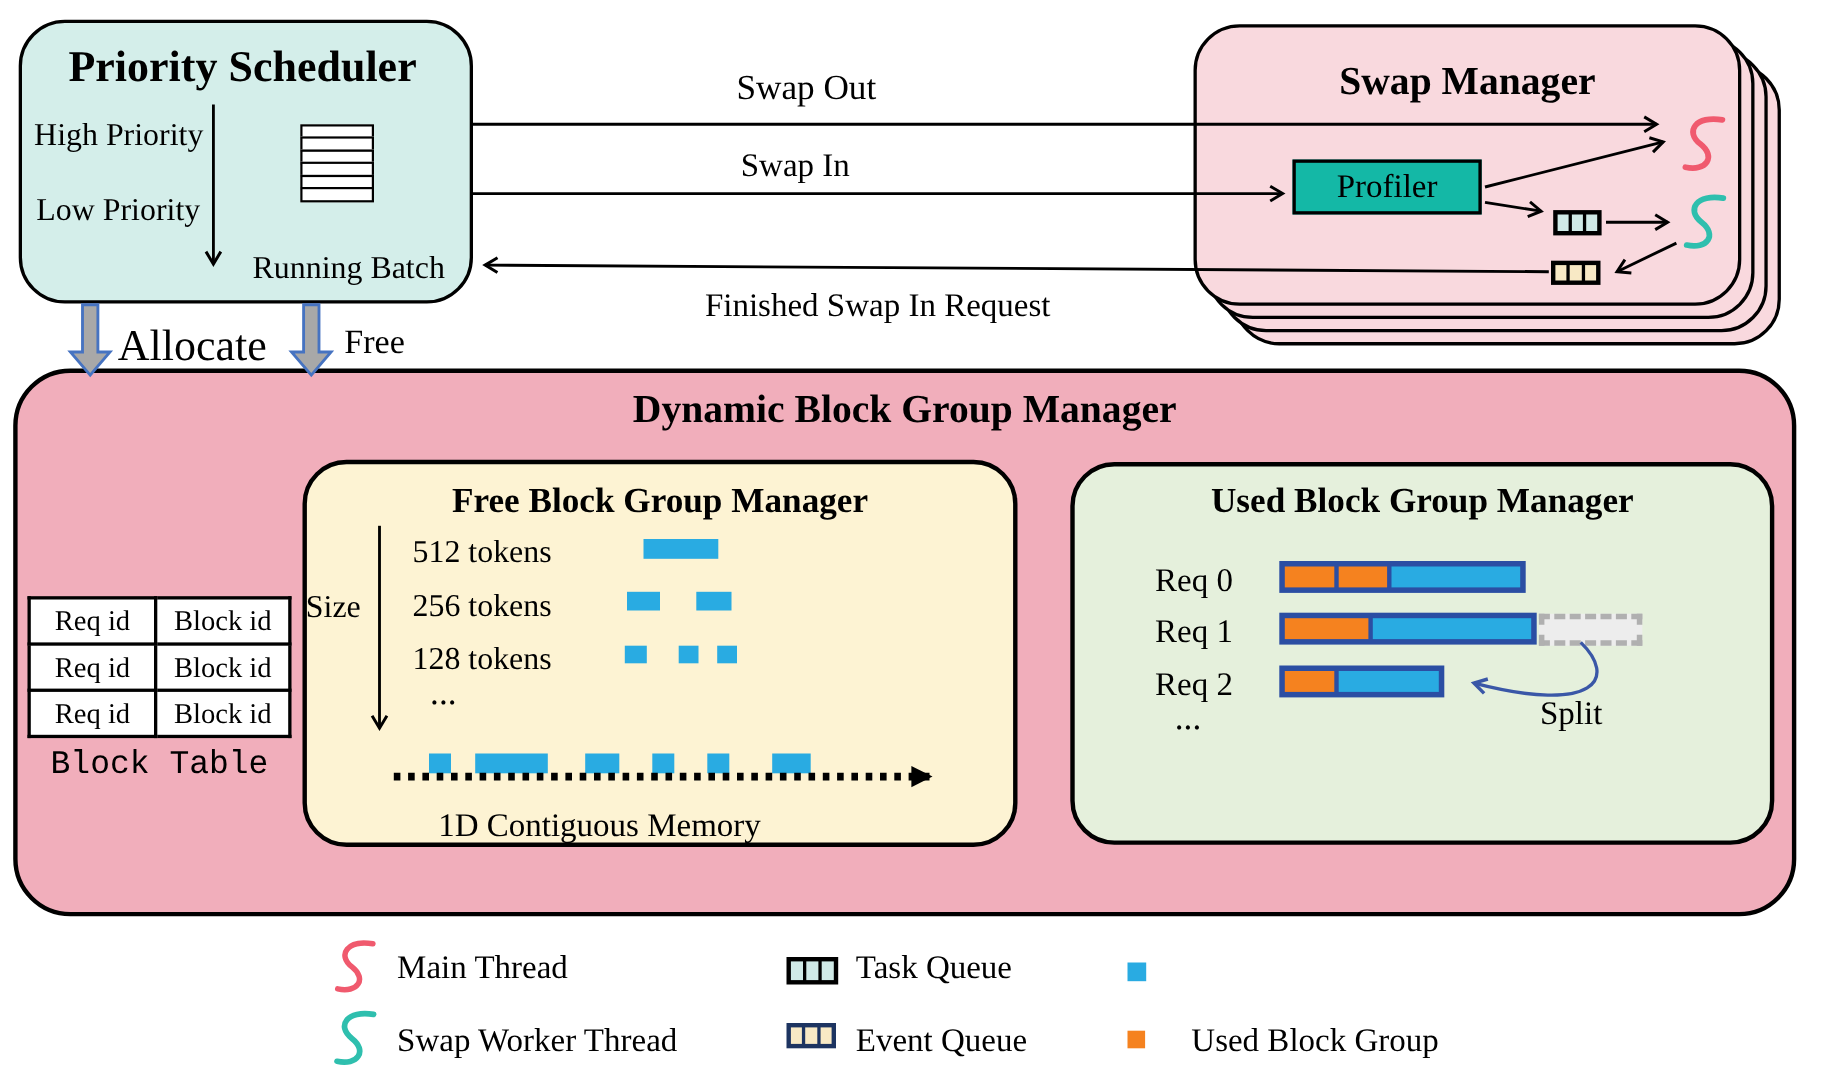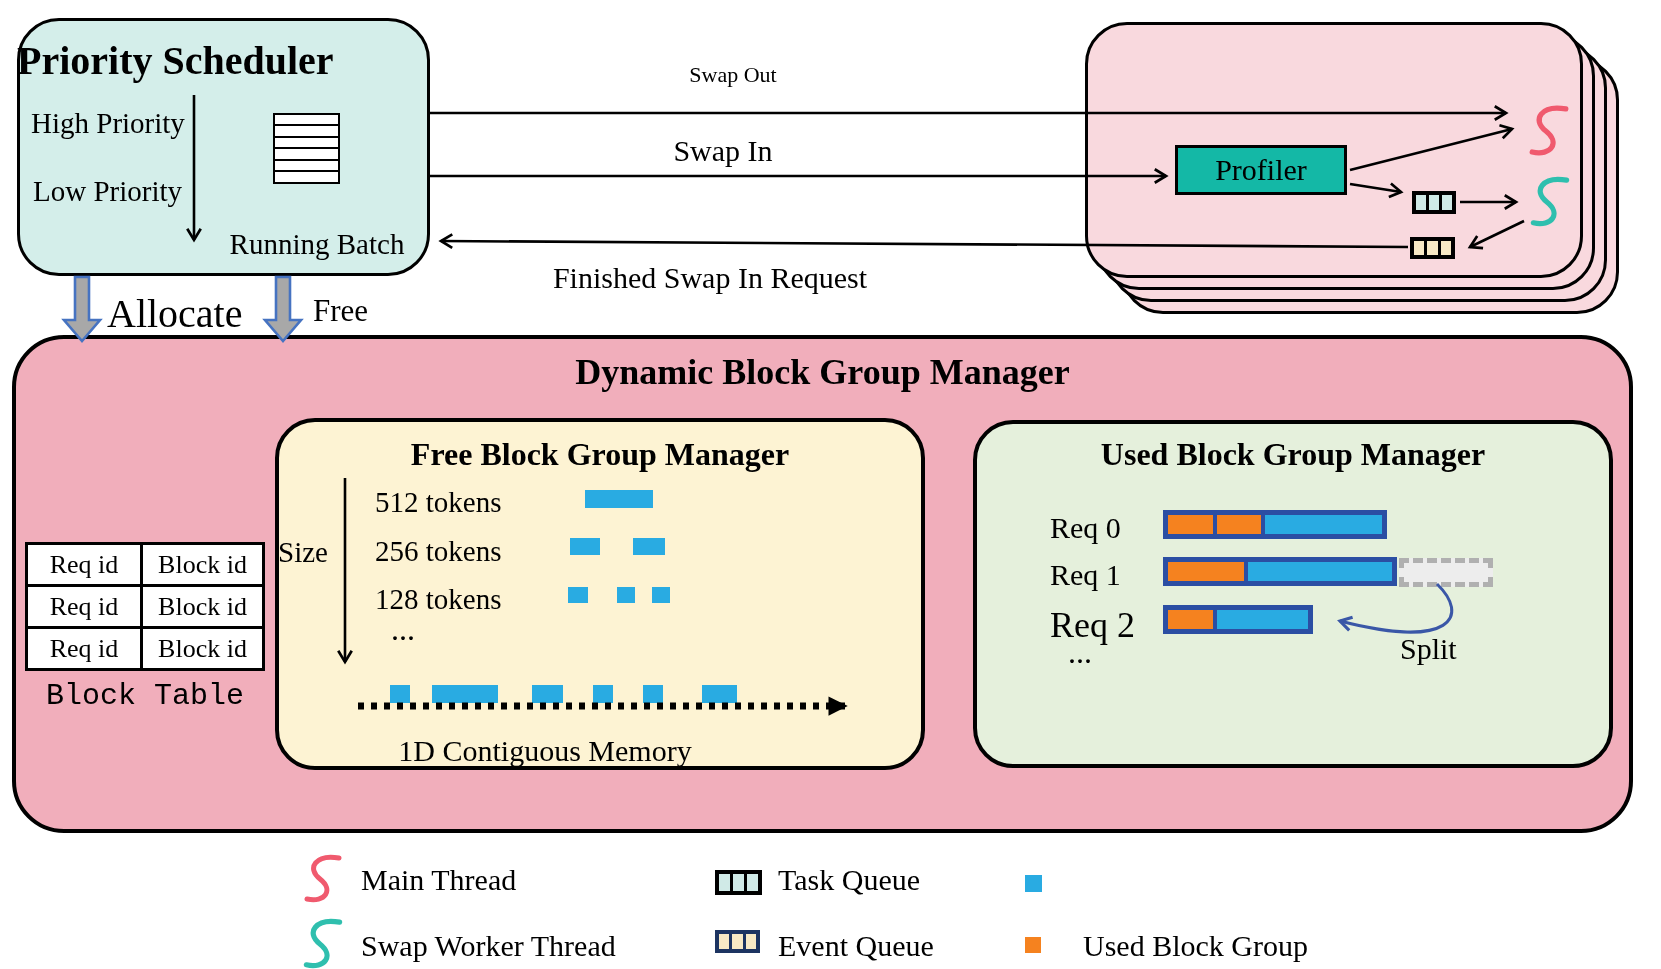--- a/index.html
+++ b/index.html
@@ -61,21 +61,21 @@
 <body>
 
 <div class="figure">
 
   <div class="rbox swaplayer" style="left:1121px;top:58px;"></div>
   <div class="rbox swaplayer" style="left:1109px;top:46px;"></div>
   <div class="rbox swaplayer" style="left:1097px;top:34px;"></div>
   <div class="rbox swaplayer" style="left:1085px;top:22px;"></div>
 
   <div class="rbox scheduler"></div>
-  <div class="txt title-xl" style="left:17px;top:40px;width:407px;text-align:left;">Priority Scheduler</div>
+  <div class="txt title-xl" style="left:17px;top:40px;width:407px;text-align:center;">Priority Scheduler</div>
   <div class="txt lbl" style="left:31px;top:108px;">High Priority</div>
   <div class="txt lbl" style="left:33px;top:176px;">Low Priority</div>
   <div class="stack">
     <div></div>
       <div></div>
       <div></div>
       <div></div>
       <div></div>
       <div></div>
   </div>
@@ -122,39 +122,40 @@
   <div class="blk" style="left:532px;top:685px;width:31px;height:18px;"></div>
   <div class="blk" style="left:593px;top:685px;width:20px;height:18px;"></div>
   <div class="blk" style="left:643px;top:685px;width:20px;height:18px;"></div>
   <div class="blk" style="left:702px;top:685px;width:35px;height:18px;"></div>
   <div class="txt lbl" style="left:365px;top:735px;width:360px;text-align:center;font-size:30px;">1D Contiguous Memory</div>
 
   <div class="rbox usedbox"></div>
   <div class="txt title-md" style="left:973px;top:438px;width:640px;text-align:center;">Used Block Group Manager</div>
   <div class="txt" style="left:1050px;top:512px;font-size:30px;">Req 0</div>
   <div class="txt" style="left:1050px;top:559px;font-size:30px;">Req 1</div>
-  <div class="txt" style="left:1050px;top:607px;font-size:36px;">Req 2</div>
+  <div class="txt" style="left:1050px;top:607px;font-size:30px;">Req 2</div>
   <div class="txt" style="left:1068px;top:636px;font-size:32px;">...</div>
 
   <div class="bar" style="left:1163px;top:510px;width:224px;">
     <div class="or" style="width:45px;"></div>
     <div class="or" style="width:44px;"></div>
     <div class="bl" style="flex:1;"></div>
   </div>
   <div class="bar" style="left:1163px;top:557px;width:234px;">
     <div class="or" style="width:76px;"></div>
     <div class="bl" style="flex:1;"></div>
   </div>
   <div class="ghost"></div>
   <div class="bar" style="left:1163px;top:605px;width:150px;">
     <div class="or" style="width:45px;"></div>
     <div class="bl" style="flex:1;"></div>
   </div>
   <div class="txt" style="left:1400px;top:633px;font-size:30px;">Split</div>
 
+  <div class="txt title-lg" style="left:1085px;top:55px;width:498px;text-align:center;">Swap Manager</div>
   <div class="profiler">
     <span>Profiler</span>
   </div>
   <div class="queue task" style="left:1412px;top:191px;width:44px;height:23px;">
       <span></span>
       <span></span>
       <span></span>
     </div>
   <div class="queue event" style="left:1410px;top:237px;width:45px;height:22px;">
       <span></span>
@@ -162,23 +163,23 @@
       <span></span>
     </div>
 
   <svg class="glyph" style="left:1528px;top:103px;" width="42" height="56" viewBox="0 0 40 50">
     <path d="M36 4 C13 0 3 14 17 25 C31 36 22 49 4 45" fill="none" stroke="#f05a6e" stroke-width="5" stroke-linecap="round"></path>
   </svg>
   <svg class="glyph" style="left:1528px;top:176px;" width="44" height="52" viewBox="0 0 40 50">
     <path d="M36 4 C13 0 3 14 17 25 C31 36 22 49 4 45" fill="none" stroke="#2fbfae" stroke-width="5" stroke-linecap="round"></path>
   </svg>
 
-  <div class="txt lbl" style="left:633px;top:63px;width:200px;text-align:center;font-size:22px;">Swap Out</div>
+  <div class="txt lbl" style="left:633px;top:63px;width:200px;text-align:center;font-size:32px;">Swap Out</div>
   <div class="txt lbl" style="left:623px;top:135px;width:200px;text-align:center;font-size:30px;">Swap In</div>
-  <div class="txt lbl" style="left:510px;top:262px;width:400px;text-align:center;font-size:30px;font-family:Liberation Serif, serif;">Finished Swap In Request</div>
+  <div class="txt lbl" style="left:555px;top:262px;width:400px;text-align:right;font-size:30px;font-family:Liberation Serif, serif;">Finished Swap In Request</div>
   <div class="txt lbl" style="left:107px;top:293px;font-size:40px;">Allocate</div>
   <div class="txt lbl" style="left:313px;top:295px;font-size:31px;">Free</div>
 
   <svg class="overlay" width="1661" height="969" viewBox="0 0 1661 969">
     <defs>
       <marker id="vee" viewBox="0 0 16 16" refX="13" refY="8" markerWidth="18" markerHeight="18" markerUnits="userSpaceOnUse" orient="auto">
         <path d="M3,2 L13,8 L3,14" fill="none" stroke="#000" stroke-width="2.4"></path>
       </marker>
       <marker id="veeBlue" viewBox="0 0 16 16" refX="13" refY="8" markerWidth="18" markerHeight="18" markerUnits="userSpaceOnUse" orient="auto">
         <path d="M3,2 L13,8 L3,14" fill="none" stroke="#3a57a7" stroke-width="2.8"></path>

